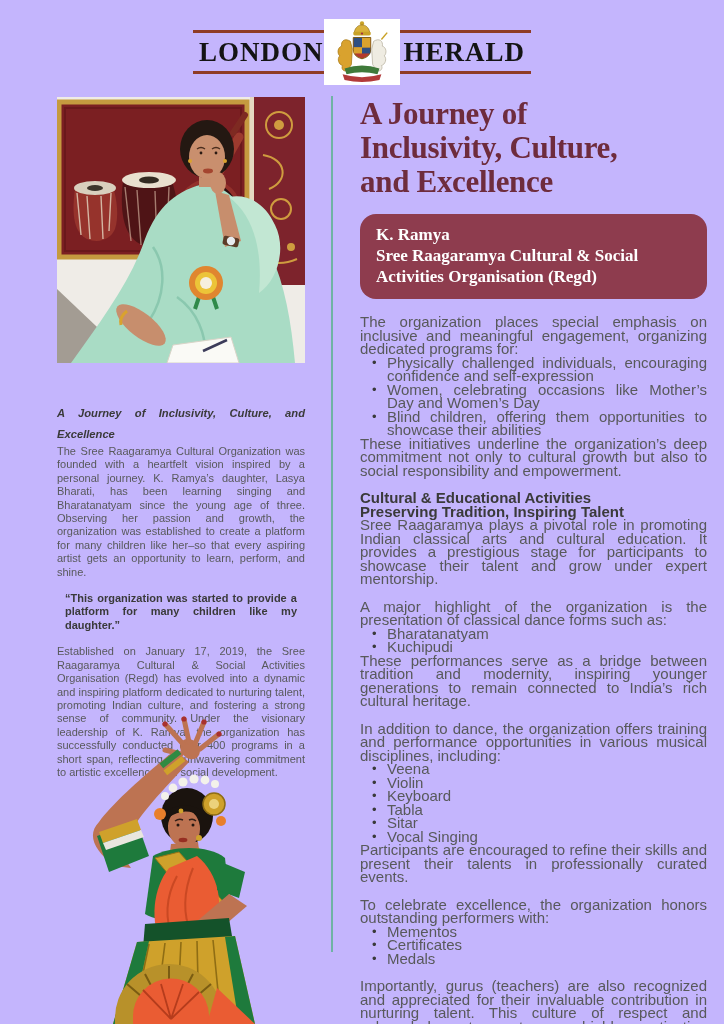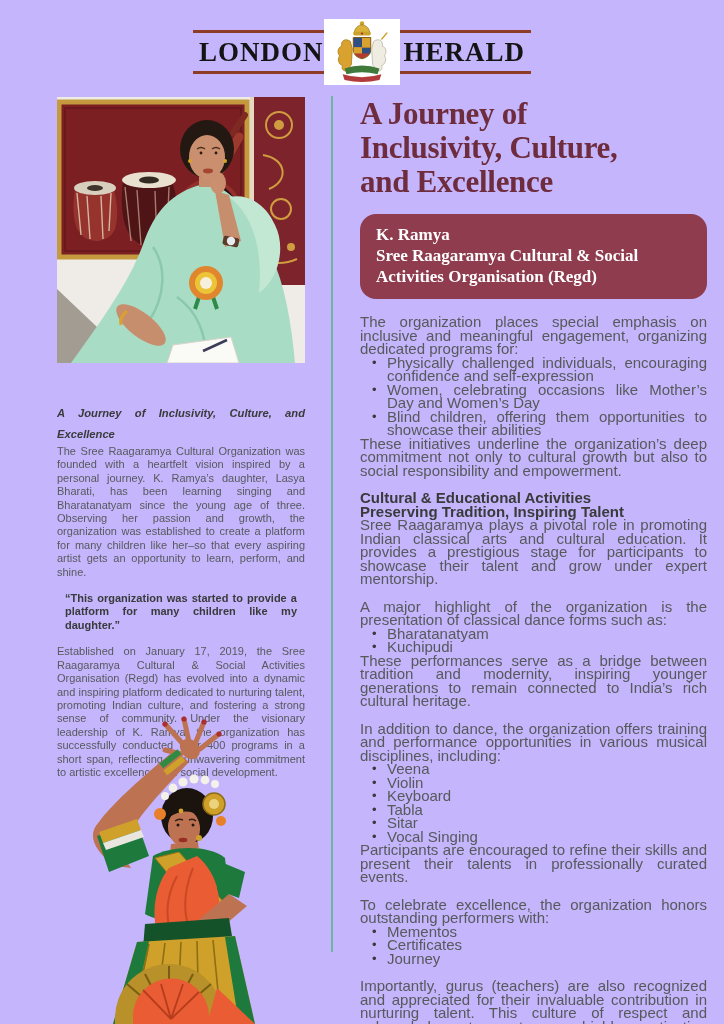--- a/index.html
+++ b/index.html
@@ -284,21 +284,21 @@
           <li>Vocal Singing</li>
         </ul>
         <p>Participants are encouraged to refine their skills and present their talents in professionally curated events.</p>
       </div>
 
       <div class="group">
         <p>To celebrate excellence, the organization honors outstanding performers with:</p>
         <ul class="bullets">
           <li>Mementos</li>
           <li>Certificates</li>
-          <li>Journey</li>
+          <li>Medals</li>
         </ul>
       </div>
 
       <div class="group">
         <p>Importantly, gurus (teachers) are also recognized and appreciated for their invaluable contribution in nurturing talent. This culture of respect and acknowledgment creates a highly motivating environment for both learners and mentors.</p>
       </div>
 
     </div>
   </div>
 

